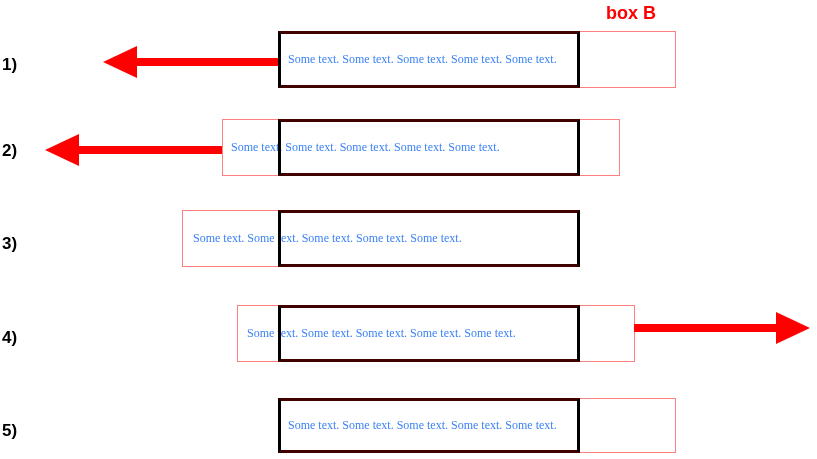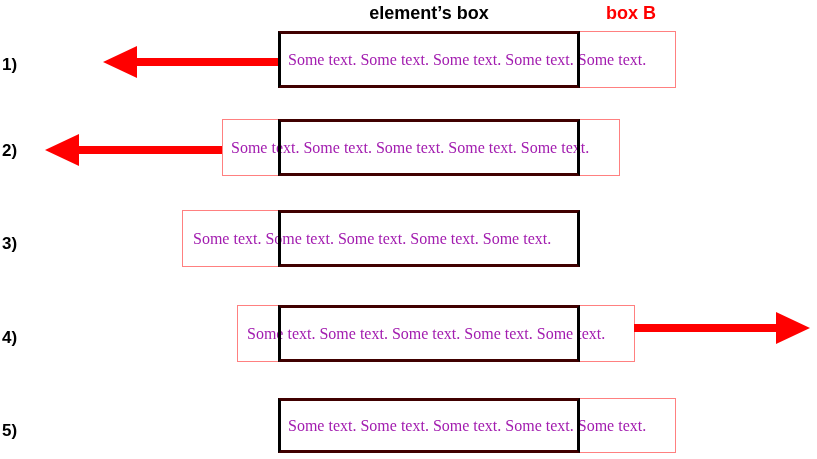--- a/index.html
+++ b/index.html
@@ -59,22 +59,22 @@
     border: 3px solid;
     border-color: var(--element-box-border-horizontal, #400000) var(--element-box-border, #000000);
     background: transparent;
     z-index: 3;
   }
   .rowtext {
     position: absolute;
     height: 57px;
     line-height: 57px;
     font-family: "Liberation Serif", serif;
-    font-size: 16px;
-    color: #a21caf;
+    font-size: 12px;
+    color: #3b82f6;
     white-space: nowrap;
     z-index: 2;
   }
   .arrow-shaft {
     position: absolute;
     height: 8px;
     background: var(--arrow-red, #ff0000);
     z-index: 1;
   }
   .arrow-head {
@@ -92,21 +92,20 @@
     border-top: 16px solid transparent;
     border-bottom: 16px solid transparent;
     border-left: 34px solid var(--arrow-red, #ff0000);
   }
 </style>
 </head>
 <body>
 
 <div class="canvas">
 
-  <div class="title element-title">element’s box</div>
   <div class="title boxb-title">box B</div>
 
   <div class="row-label" style="top:55px">1)</div>
   <div class="arrow-head left" style="left:103px; top:46px"></div>
   <div class="arrow-shaft" style="left:133px; top:58px; width:145px"></div>
   <div class="boxb" style="left:278px; top:31px"></div>
   <div class="rowtext" style="left:288px; top:31px">Some text. Some text. Some text. Some text. Some text.</div>
   <div class="elembox" style="top:31px"></div>
 
   <div class="row-label" style="top:141px">2)</div>

